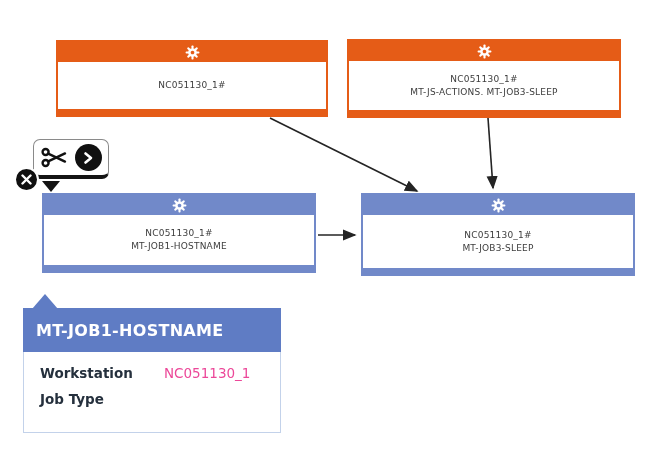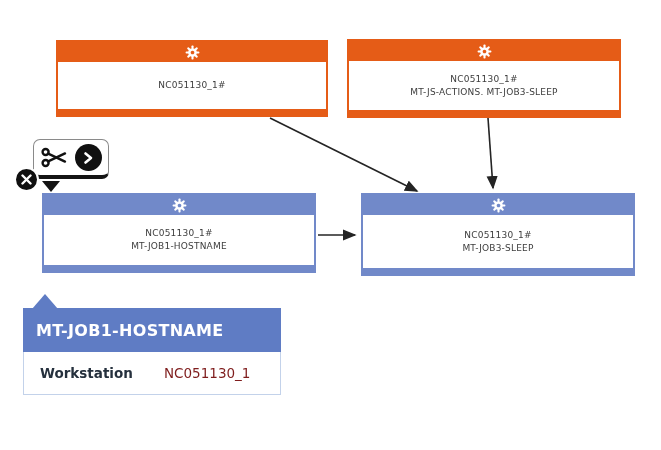--- a/index.html
+++ b/index.html
@@ -46,26 +46,26 @@
     border-bottom:15px solid var(--tooltip_header,#5f7cc4);
   }
   .tooltip{position:absolute;left:23px;top:308px;width:258px;z-index:6;}
   .tooltip-header{
     height:44px;background:var(--tooltip_header,#5f7cc4);color:#ffffff;
     display:flex;align-items:center;padding-left:13px;
     font-size:16px;font-weight:bold;letter-spacing:.3px;
   }
   .tooltip-body{
     background:#fff;border:1px solid #c3d2ea;border-top:none;
-    padding:12px 10px 12px 16px;
+    padding:12px 10px 24px 16px;
     display:grid;grid-template-columns:124px 1fr;row-gap:8px;
     font-size:13.5px;line-height:18px;
   }
   .tt-label{font-weight:bold;color:#25303d;}
-  .tt-value{color:#7f1d1d;}
+  .tt-value{color:#ec4899;}
 </style>
 </head>
 <body>
 
 <div class="stage">
 
   <svg class="arrows" width="661" height="450">
     <defs>
       <marker id="ah" markerWidth="9" markerHeight="8" refX="7.5" refY="3.5" orient="auto">
         <path d="M0,0 L8.5,3.5 L0,7 Z" style="fill:var(--arrow,#242424)"></path>
@@ -193,16 +193,17 @@
       </g>
     </svg>
   </button>
 
   <div class="tooltip-pointer"></div>
   <div class="tooltip">
     <div class="tooltip-header">MT-JOB1-HOSTNAME</div>
     <div class="tooltip-body">
       <span class="tt-label">Workstation</span>
       <span class="tt-value">NC051130_1</span>
+      <span class="tt-label">Job Type</span>
     </div>
   </div>
 
 </div>
 
 </body></html>

